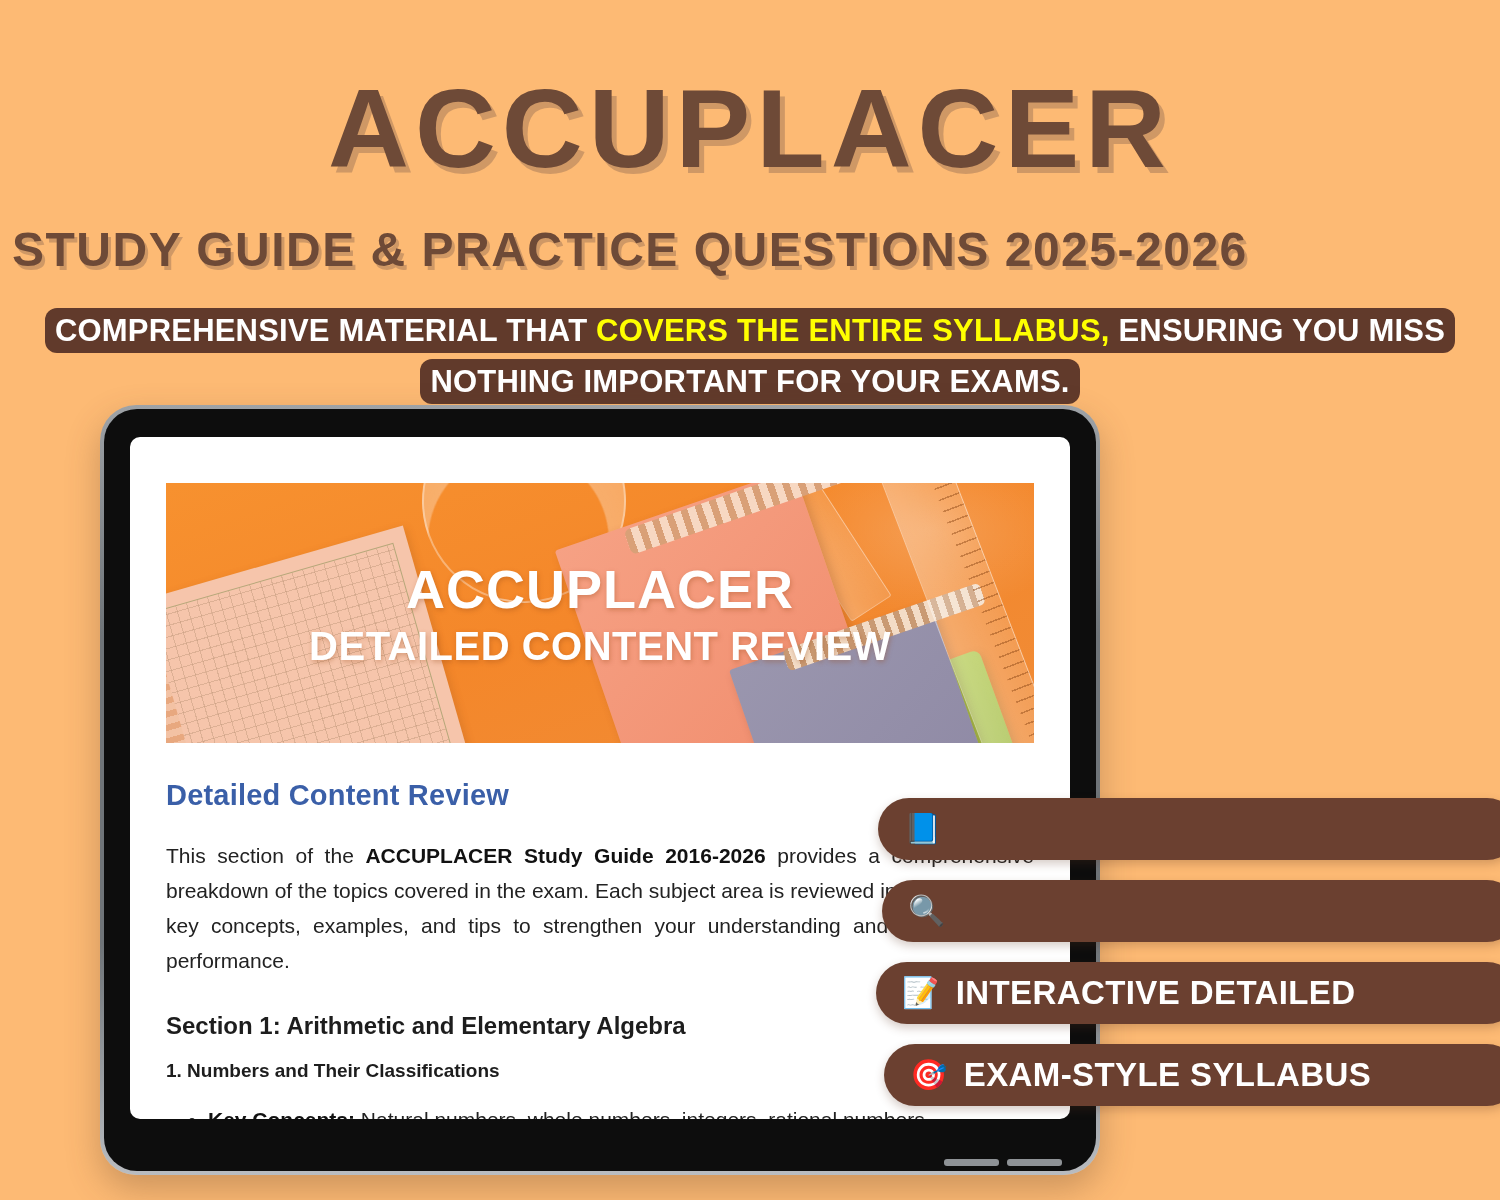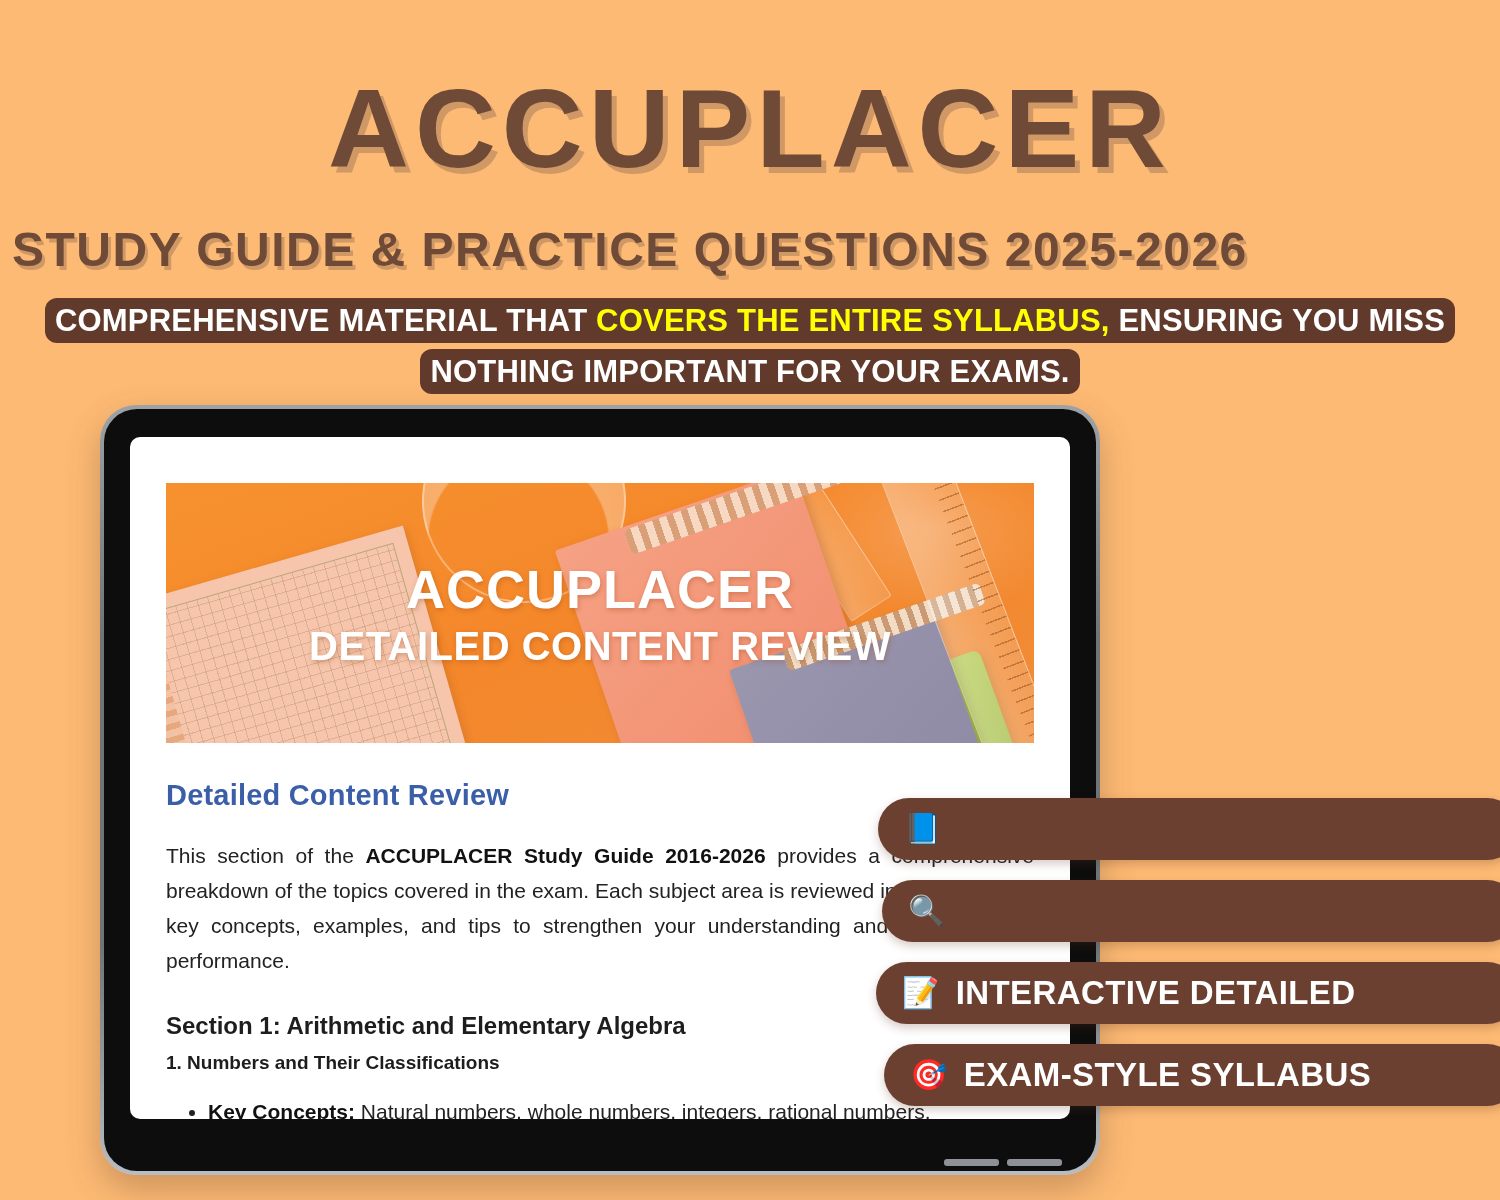--- a/index.html
+++ b/index.html
@@ -42,21 +42,21 @@
     color:#6e4a37;
     text-shadow:3px 4px 0 rgba(150,110,85,.45);
     transform:scaleX(1.0);
     white-space:nowrap;
     font-family:"Liberation Sans", sans-serif;
   }
 
   
   .tagline-wrap {
     position:absolute;
-    top:298px; left:10px; width:1480px;
+    top:308px; left:10px; width:1480px;
     text-align:center;
     line-height:46px;
   }
   .tagline-inner {
     font-size:31px;
     font-weight:bold;
     letter-spacing:.2px;
     color:#ffffff;
     background:#613a2b;
     padding:5px 10px;
@@ -254,21 +254,21 @@
     font-family:"Liberation Sans", sans-serif;
   }
   .doc-para b { color:#111111; }
 
   .doc-h2 {
     margin-top:34px;
     font-size:24px; font-weight:bold; color:#1d1d1d;
     font-family:"Liberation Sans", sans-serif;
   }
   .doc-h3 {
-    margin-top:12px;
+    margin-top:20px;
     font-size:19px; font-weight:bold; color:#1d1d1d;
     font-family:"Liberation Sans", sans-serif;
   }
   .doc-list {
     margin-top:20px;
     padding-left:42px;
   }
   .doc-list li {
     font-size:21px;
     line-height:35px;

